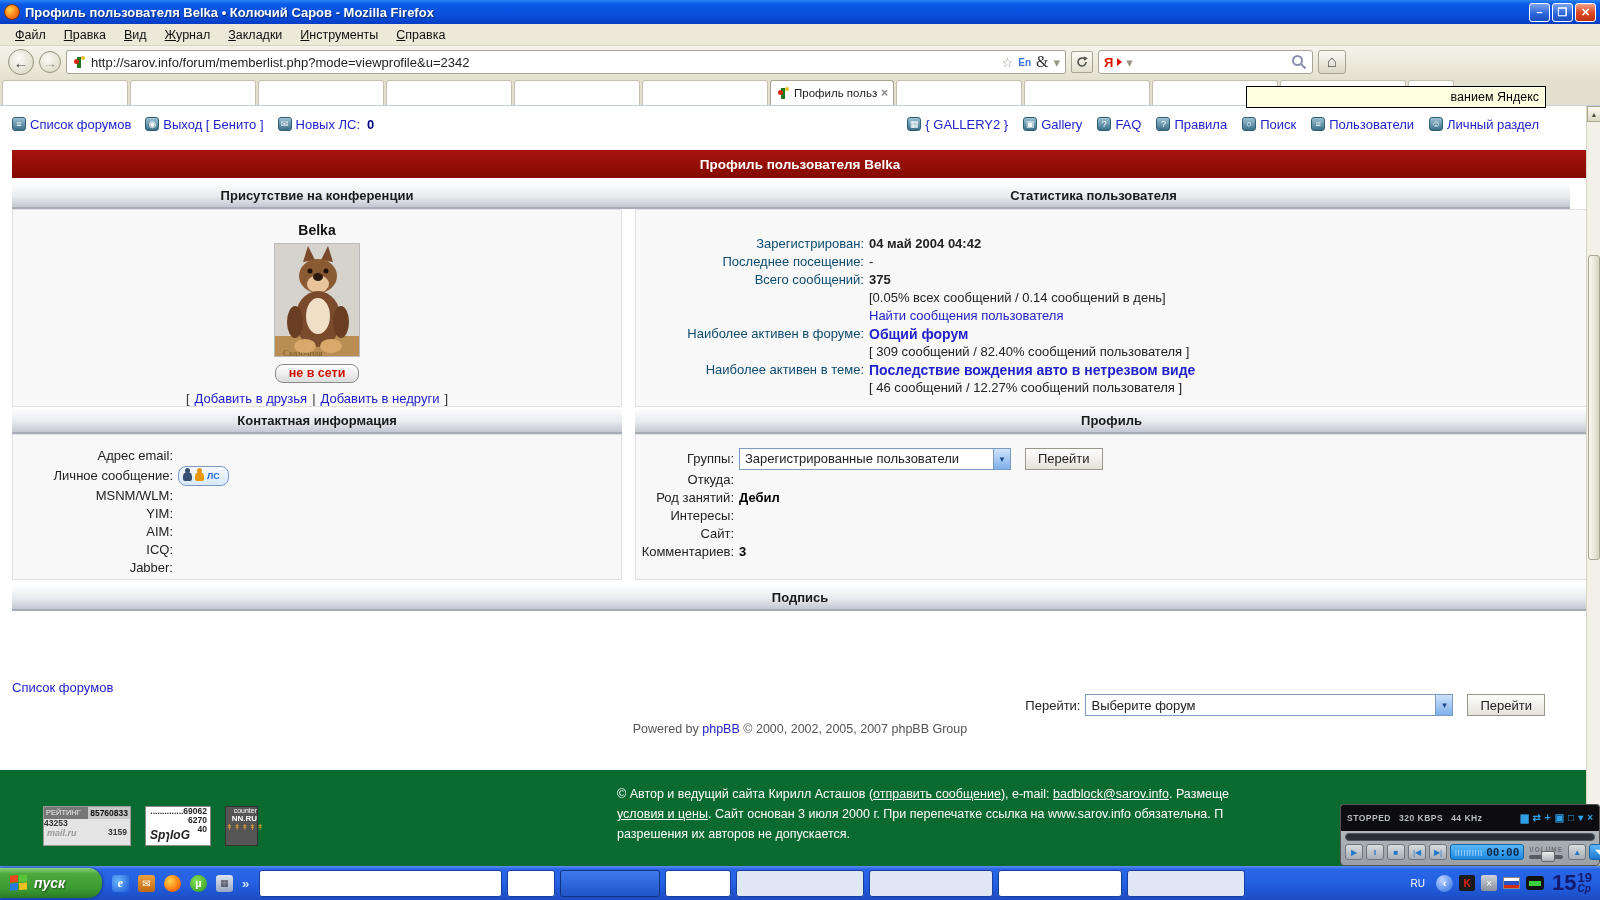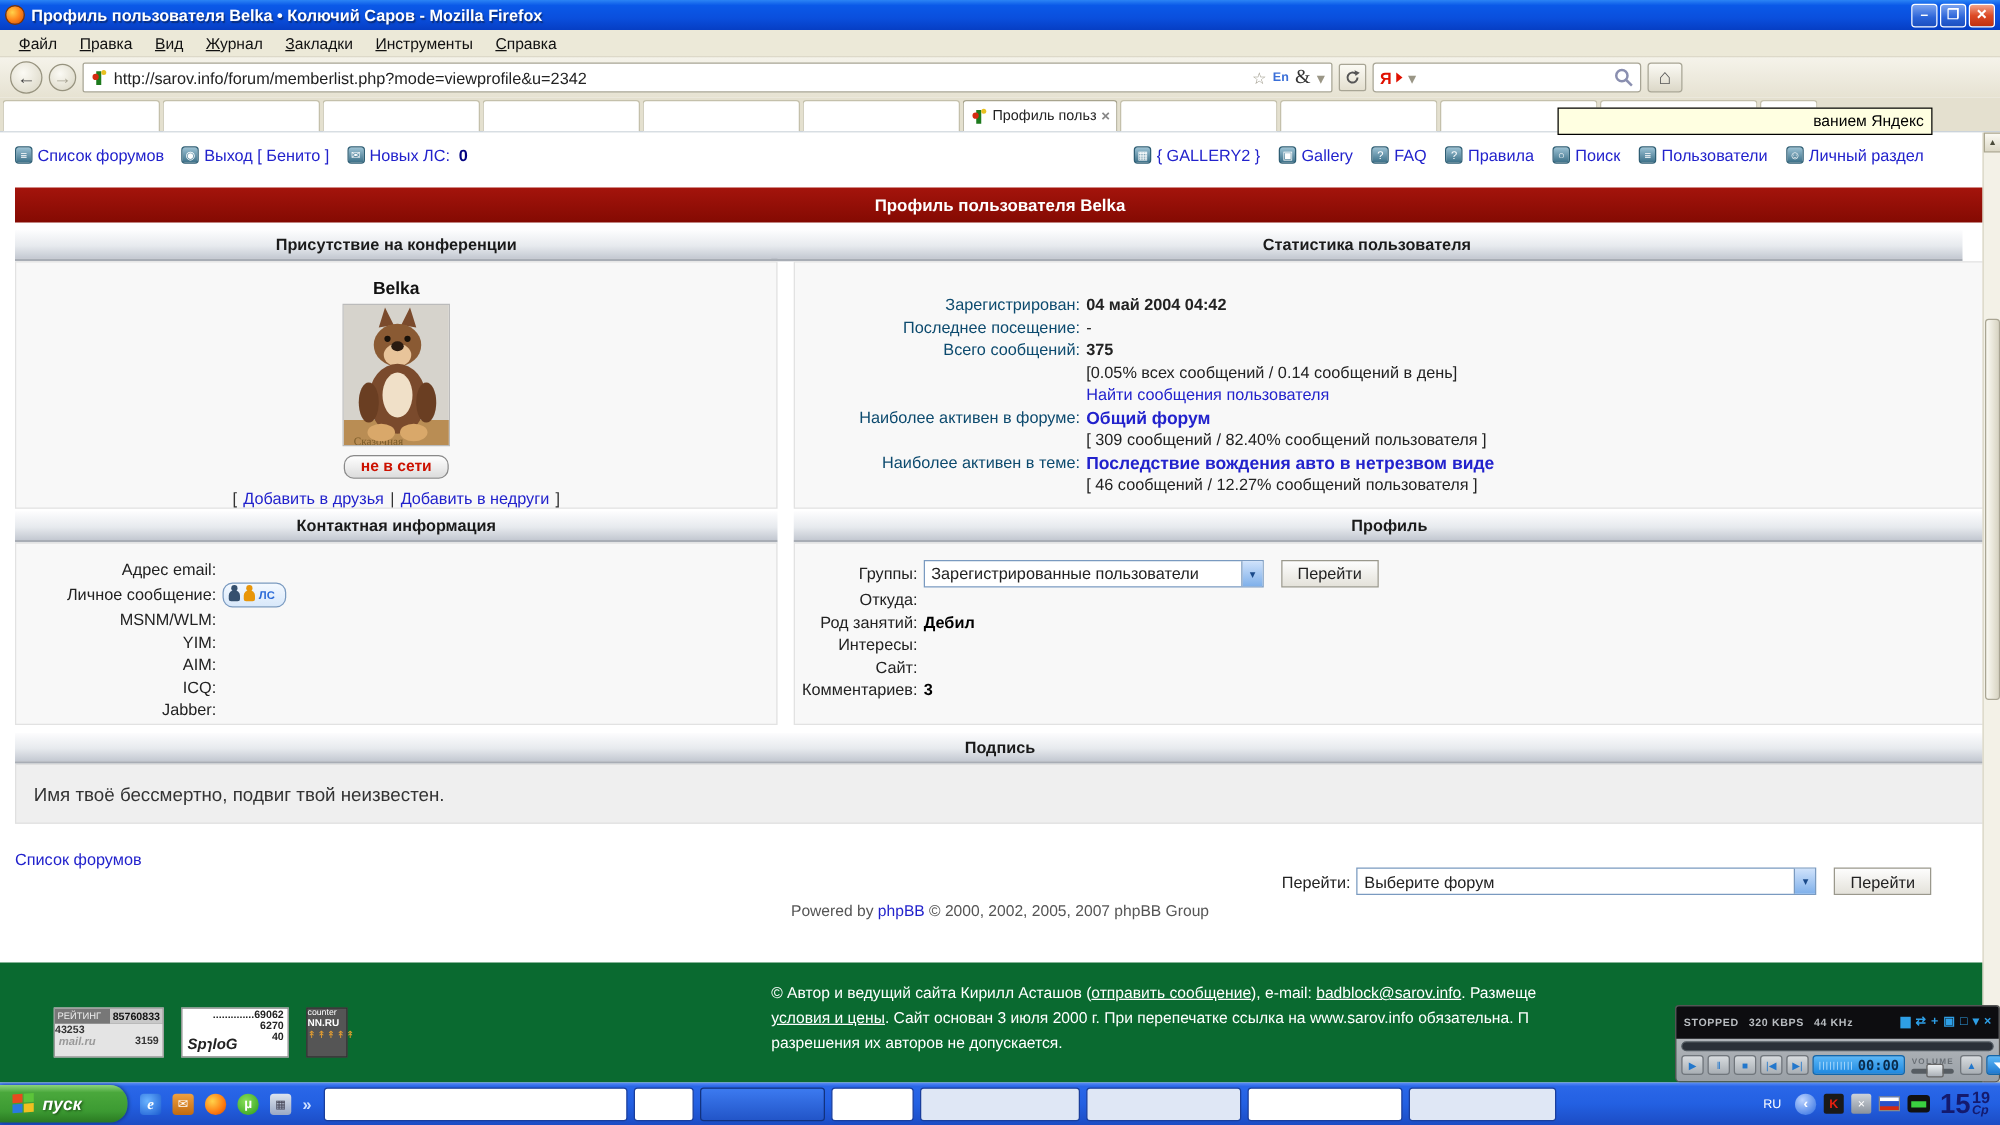--- a/index.html
+++ b/index.html
@@ -126,24 +126,24 @@
 
   
   .gfooter { position:absolute; left:0; top:664px; width:1600px; height:96px; background:#0a6a30; }
   .badges { position:absolute; left:15px; top:36px; display:flex; gap:14px; align-items:flex-start;margin-left:28px; }
   .badge-mailru { width:88px; height:40px; background:#e4e4e4; border:1px solid #999; font-size:8.5px; }
   .bm-top { display:flex; background:#777; color:#eee; }
   .bm-top .bm-l { padding:1px 2px; font-size:7.5px; }
   .bm-top .bm-v { margin-left:auto; padding:1px 2px; color:#111; background:#c8c8c8; font-weight:bold; }
   .bm-num { text-align:left; padding-right:3px; color:#333; font-weight:bold; line-height:9px; }
   .bm-logo { color:#999; font-weight:bold; font-size:9px; padding-left:3px; font-style:italic; }
-  .badge-spylog { width:86px; height:40px; background:#fff; border:1px solid #888; font-size:8.5px; position:relative; }
+  .badge-spylog { width:66px; height:40px; background:#fff; border:1px solid #888; font-size:8.5px; position:relative; }
   .bs-num { text-align:right; padding-right:3px; color:#222; font-weight:bold; line-height:9px; }
   .bs-logo { position:absolute; left:4px; bottom:3px; font-size:12px; font-weight:bold; color:#222; font-style:italic; }
-  .badge-nnru { width:33px; height:40px; background:#555; border:1px solid #333; color:#fff; font-size:7px; text-align:left; }
+  .badge-nnru { width:33px; height:40px; background:#555; border:1px solid #333; color:#fff; font-size:7px; text-align:right; }
   .badge-nnru .nn2 { font-weight:bold; font-size:8px; }
   .nn-people { color:#e8a030; letter-spacing:1px; font-size:8px; }
   .ftext { position:absolute; left:617px; top:14px; width:975px; color:#fff; font-size:12.5px; line-height:20px; }
   .ftext .u { text-decoration:underline; color:#fff; }
 
   
   .player { position:absolute; left:1340px; top:804px; width:260px; height:62px; z-index:50;
     background:linear-gradient(#c2c6ca,#9aa0a6); border:1px solid #555; border-radius:3px 3px 4px 4px; }
   .pl-top { height:26px; background:#0d0d10; border-radius:2px 2px 0 0; display:flex; align-items:center; padding:0 6px; gap:8px; }
   .pl-status { color:#b8bcc0; font-size:8.5px; font-weight:bold; letter-spacing:0.5px; }
@@ -476,23 +476,20 @@
           <span class="plbl">Сайт:</span>
         </div>
       <div class="crow">
           <span class="plbl">Комментариев:</span>
           <span class="cval bold">3</span>
         </div>
     </div>
   </div>
 
   <div class="hdrbar" style="left:12px; top:479px; width:1576px;">Подпись</div>
-  <div class="sig-cell" style="top:505px; height:48px;">
-    <div class="sig-text">Имя твоё бессмертно, подвиг твой неизвестен.</div>
-  </div>
 
   <div class="botlinks"><span class="bluelink">Список форумов</span></div>
 
   <div class="jumprow">
     <span>Перейти:</span>
     <span class="xpselect" style="width:368px">
       <span class="seltext">Выберите форум</span>
       <span class="selarrow">▾</span>
     </span>
     <span class="xpbutton">Перейти</span>

